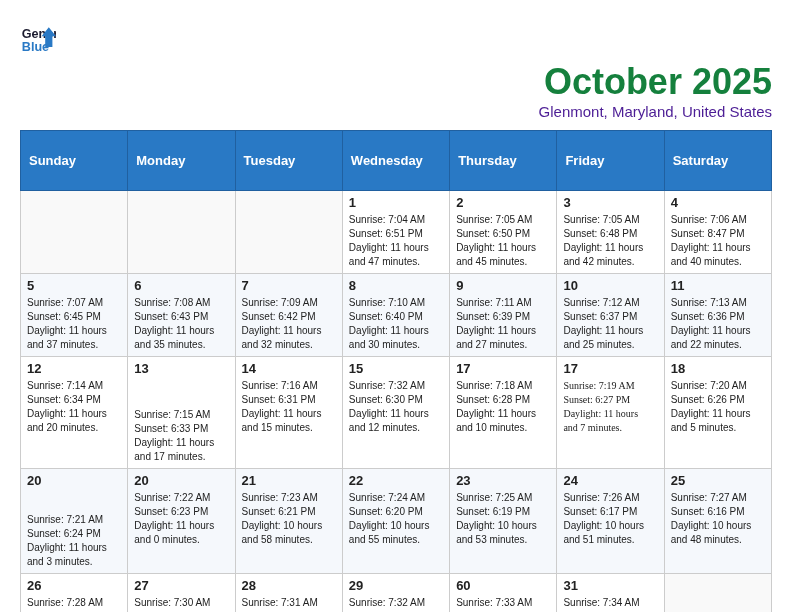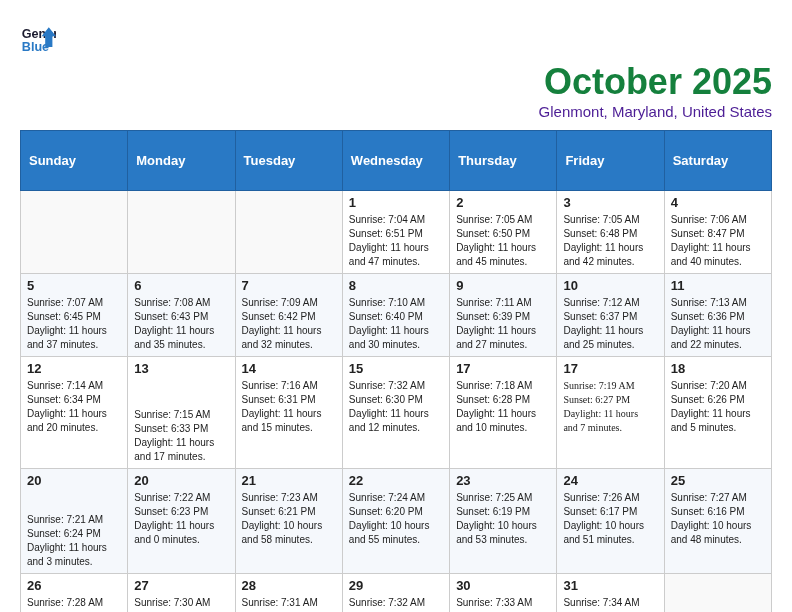--- a/index.html
+++ b/index.html
@@ -322,21 +322,21 @@
 and 41 minutes.</div>
         </td>
         <td>
           <span class="day-number">29</span>
           <div class="day-info" style="white-space: pre-line;">Sunrise: 7:32 AM
 Sunset: 6:11 PM
 Daylight: 10 hours
 and 39 minutes.</div>
         </td>
         <td>
-          <span class="day-number">30</span>
+          <span class="day-number">60</span>
           <div class="day-info" style="white-space: pre-line;">Sunrise: 7:33 AM
 Sunset: 6:10 PM
 Daylight: 10 hours
 and 37 minutes.</div>
         </td>
         <td>
           <span class="day-number">31</span>
           <div class="day-info" style="white-space: pre-line;">Sunrise: 7:34 AM
 Sunset: 6:09 PM
 Daylight: 10 hours

